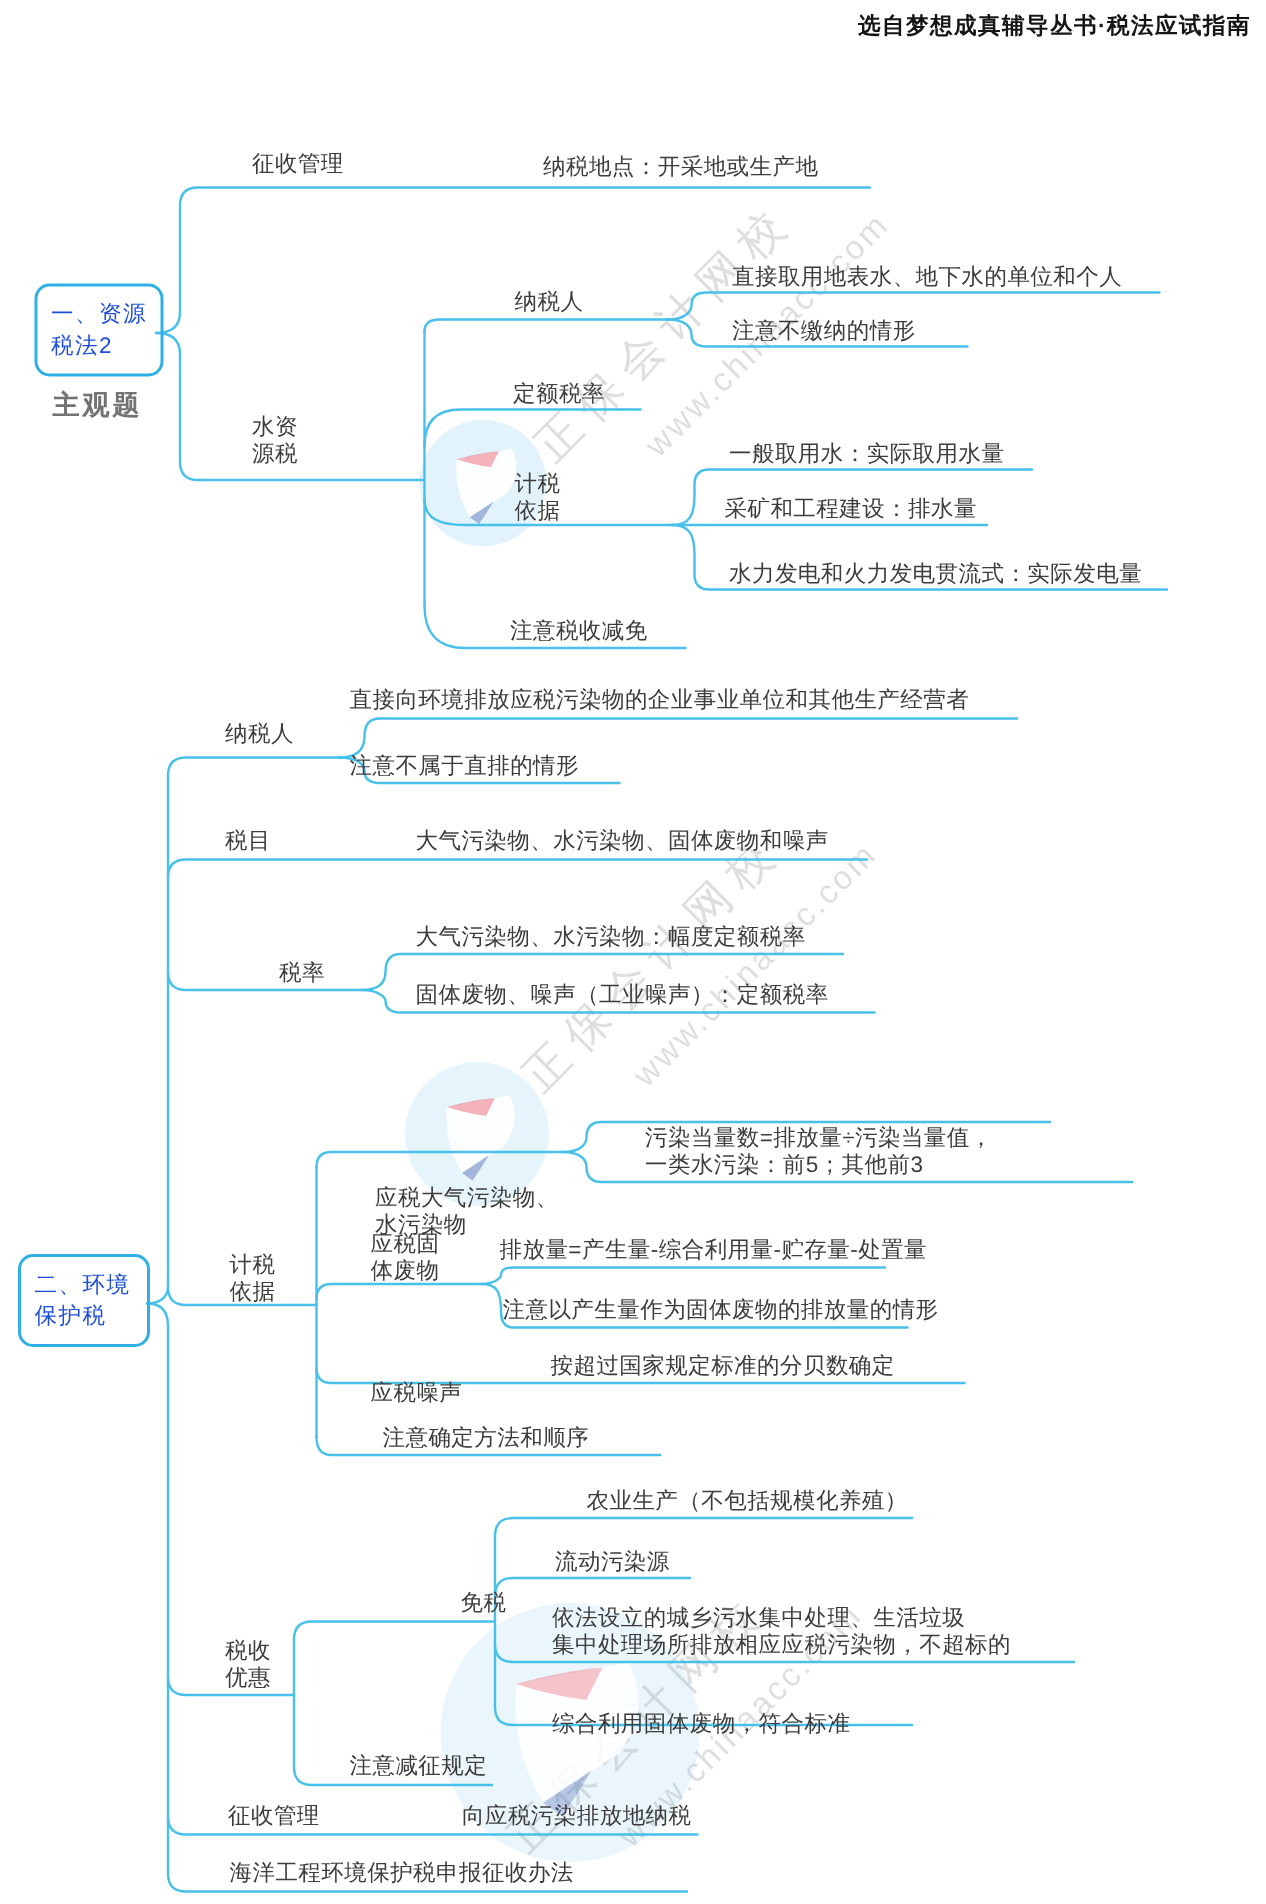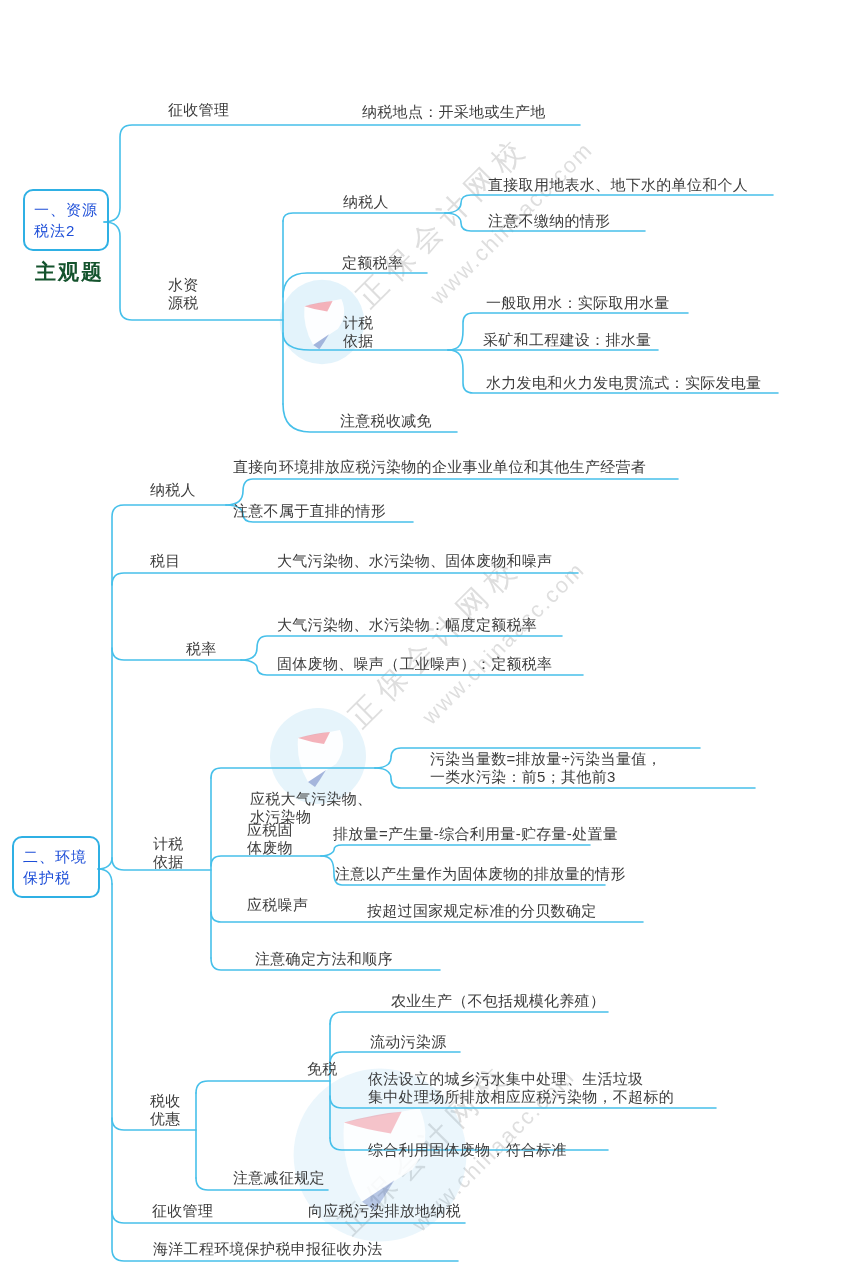--- a/index.html
+++ b/index.html
@@ -4,21 +4,21 @@
 <style>
   html,body{margin:0;padding:0;background:#ffffff;}
   .page{position:relative;width:844px;height:1269px;background:#ffffff;overflow:hidden;
         font-family:"Liberation Sans","DejaVu Sans",sans-serif;}
   .hdr{position:absolute;top:8px;right:10px;font-size:15px;font-weight:700;color:#151515;
        letter-spacing:1px;}
   .lbl{position:absolute;font-size:15px;line-height:18px;color:#3c3c3c;white-space:pre-line;
        letter-spacing:.3px;}
   .rootbox{position:absolute;border:2px solid #2fb0e4;border-radius:10px;padding:8px 9px;
        font-size:15px;line-height:21px;color:#1d4ed8;white-space:pre-line;letter-spacing:1px;}
-  .tag{position:absolute;font-size:21px;font-weight:700;color:#14532d;letter-spacing:2px;}
+  .tag{position:absolute;font-size:18px;font-weight:700;color:#737373;letter-spacing:2px;}
   svg.links{position:absolute;left:0;top:0;}
   .wm{position:absolute;transform:rotate(-45deg);transform-origin:0 0;
       color:rgba(158,158,158,.34);pointer-events:none;}
   .wm .brand{font-size:30px;letter-spacing:8px;white-space:nowrap;}
   .wm .url{font-size:22px;letter-spacing:2px;margin-top:16px;margin-left:52px;white-space:nowrap;}
   .logo{position:absolute;pointer-events:none;}
 </style>
 </head>
 <body>
 
@@ -96,20 +96,21 @@
     <path d="M196,1093 Q196,1081 208,1081 H330"></path>
     <path d="M330,1024 V1138"></path>
     <path d="M330,1024 Q330,1012 342,1012 H608"></path>
     <path d="M330,1064 Q330,1052 342,1052 H460"></path>
     <path d="M330,1096 Q330,1108 342,1108 H716"></path>
     <path d="M330,1138 Q330,1150 342,1150 H608"></path>
     <path d="M196,1178 Q196,1190 208,1190 H328"></path>
     <path d="M112,1211 Q112,1223 124,1223 H465"></path>
   </svg>
 
+  <div class="hdr">选自梦想成真辅导丛书·税法应试指南</div>
 
   <div class="rootbox" style="left:23px;top:189px;width:64px;">一、资源
 税法2</div>
   <div class="tag" style="left:35px;top:258px;">主观题</div>
 
   <div class="lbl" style="left:168px;top:101px;">征收管理</div>
   <div class="lbl" style="left:362px;top:103px;">纳税地点：开采地或生产地</div>
   <div class="lbl" style="left:168px;top:276px;">水资
 源税</div>
   <div class="lbl" style="left:343px;top:193px;">纳税人</div>
@@ -137,21 +138,21 @@
   <div class="lbl" style="left:153px;top:835px;">计税
 依据</div>
   <div class="lbl" style="left:250px;top:774px;margin-top:16px;">应税大气污染物、
 水污染物</div>
   <div class="lbl" style="left:430px;top:709px;margin-top:41px;">污染当量数=排放量÷污染当量值，
 一类水污染：前5；其他前3</div>
   <div class="lbl" style="left:247px;top:821px;">应税固
 体废物</div>
   <div class="lbl" style="left:333px;top:825px;">排放量=产生量-综合利用量-贮存量-处置量</div>
   <div class="lbl" style="left:335px;top:865px;">注意以产生量作为固体废物的排放量的情形</div>
-  <div class="lbl" style="left:247px;top:896px;">应税噪声</div>
+  <div class="lbl" style="left:247px;top:920px;">应税噪声</div>
   <div class="lbl" style="left:367px;top:902px;">按超过国家规定标准的分贝数确定</div>
   <div class="lbl" style="left:255px;top:950px;">注意确定方法和顺序</div>
   <div class="lbl" style="left:150px;top:1092px;">税收
 优惠</div>
   <div class="lbl" style="left:307px;top:1060px;">免税</div>
   <div class="lbl" style="left:368px;top:992px;margin-left:23px;">农业生产（不包括规模化养殖）</div>
   <div class="lbl" style="left:370px;top:1033px;">流动污染源</div>
   <div class="lbl" style="left:368px;top:1070px;">依法设立的城乡污水集中处理、生活垃圾
 集中处理场所排放相应应税污染物，不超标的</div>
   <div class="lbl" style="left:368px;top:1129px;margin-top:12px;">综合利用固体废物，符合标准</div>

